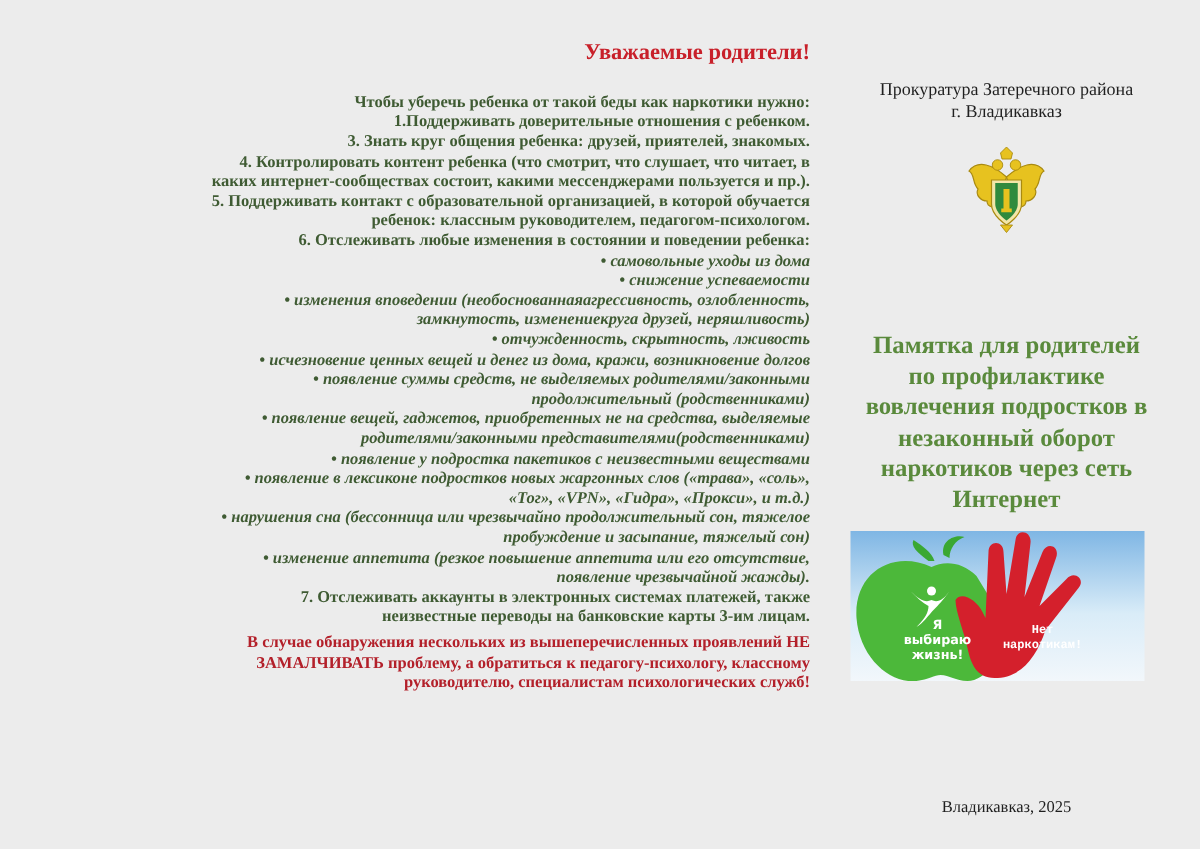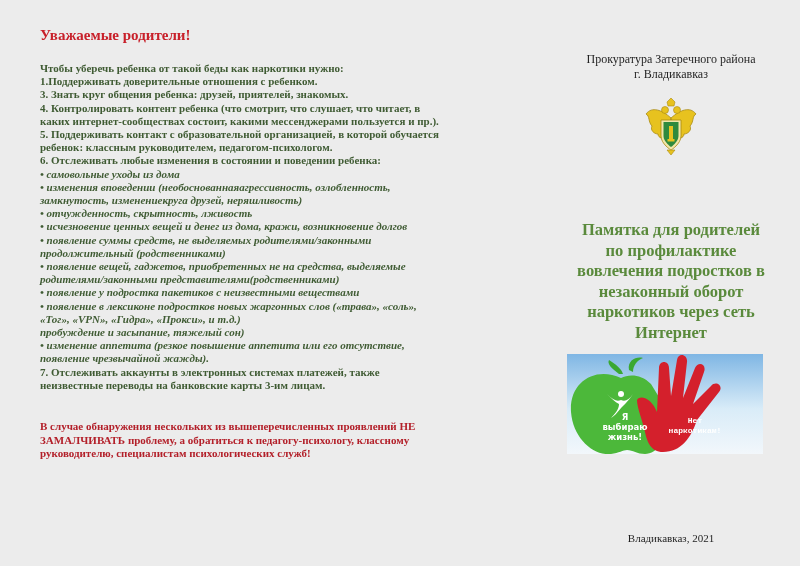--- a/index.html
+++ b/index.html
@@ -1,25 +1,25 @@
 <!DOCTYPE html>
 <html><head>
 <meta charset="utf-8">
 <style>
   * { box-sizing: border-box; margin: 0; padding: 0; }
   html, body { width: 800px; height: 566px; overflow: hidden; }
   body { background: #ececec; font-family: "Liberation Serif", "DejaVu Serif", serif; position: relative; }
 
-  .left { position: absolute; left: 40px; top: 26px; width: 500px; text-align: left; }
+  .left { position: absolute; left: 40px; top: 26px; width: 500px; text-align: right; }
   .title { color: #c8202a; font-weight: bold; font-size: 15px; line-height: 18px; margin-bottom: 18px; }
   .green-b { color: #3f5b33; font-weight: bold; font-size: 11px; line-height: 13.2px; }
   .green-i { color: #3f5b33; font-weight: bold; font-style: italic; font-size: 11px; line-height: 13.2px; }
   .red-b { color: #b3202a; font-weight: bold; font-size: 11px; line-height: 13.5px; }
   .line { display: block; white-space: pre; }
-  .warn { margin-top: 28px; }
+  .warn { margin-top: 4px; }
 
   .right { position: absolute; left: 552px; top: 52px; width: 238px; text-align: center; }
   .org { color: #1f1f1f; font-size: 12px; line-height: 15px; }
   .emblem { margin: 14px auto 0; width: 54px; height: 60px; }
   .memo { color: #5a8a3c; font-weight: bold; font-size: 16.5px; line-height: 20.5px; margin-top: 64px; }
   .poster { position: absolute; left: 567px; top: 354px; width: 196px; height: 100px; overflow: hidden;
             background: linear-gradient(180deg, #7fb6e4 0%, #d9ecf8 55%, #f2f7fb 100%); }
   .footer { position: absolute; left: 552px; top: 532px; width: 238px; text-align: center; color: #1f1f1f; font-size: 11px; }
 </style>
 </head>
@@ -34,31 +34,33 @@
     <span class="line">3. Знать круг общения ребенка: друзей, приятелей, знакомых.</span>
     <span class="line">4. Контролировать контент ребенка (что смотрит, что слушает, что читает, в</span>
     <span class="line">каких интернет-сообществах состоит, какими мессенджерами пользуется и пр.).</span>
     <span class="line">5. Поддерживать контакт с образовательной организацией, в которой обучается</span>
     <span class="line">ребенок: классным руководителем, педагогом-психологом.</span>
     <span class="line">6. Отслеживать любые изменения в состоянии и поведении ребенка:</span>
   </div>
 
   <div class="green-i">
     <span class="line">• самовольные уходы из дома</span>
+    <span class="line">• снижение успеваемости</span>
     <span class="line">• изменения вповедении (необоснованнаяагрессивность, озлобленность,</span>
     <span class="line">замкнутость, изменениекруга друзей, неряшливость)</span>
     <span class="line">• отчужденность, скрытность, лживость</span>
     <span class="line">• исчезновение ценных вещей и денег из дома, кражи, возникновение долгов</span>
     <span class="line">• появление суммы средств, не выделяемых родителями/законными</span>
     <span class="line">продолжительный (родственниками)</span>
     <span class="line">• появление вещей, гаджетов, приобретенных не на средства, выделяемые</span>
     <span class="line">родителями/законными представителями(родственниками)</span>
     <span class="line">• появление у подростка пакетиков с неизвестными веществами</span>
     <span class="line">• появление в лексиконе подростков новых жаргонных слов («трава», «соль»,</span>
     <span class="line">«Тог», «VPN», «Гидра», «Прокси», и т.д.)</span>
+    <span class="line">• нарушения сна (бессонница или чрезвычайно продолжительный сон, тяжелое</span>
     <span class="line">пробуждение и засыпание, тяжелый сон)</span>
     <span class="line">• изменение аппетита (резкое повышение аппетита или его отсутствие,</span>
     <span class="line">появление чрезвычайной жажды).</span>
   </div>
 
   <div class="green-b">
     <span class="line">7. Отслеживать аккаунты в электронных системах платежей, также</span>
     <span class="line">неизвестные переводы на банковские карты 3-им лицам.</span>
   </div>
 
@@ -120,13 +122,13 @@
     <span class="line">Я</span>
     <span class="line">выбираю</span>
     <span class="line">жизнь!</span>
   </div>
   <div style="position:absolute;left:88px;top:62px;width:80px;text-align:center;color:#fff;font-family:Liberation Mono, monospace;font-weight:bold;font-size:8px;line-height:10px;">
     <span class="line">Нет</span>
     <span class="line">наркотикам!</span>
   </div>
 </div>
 
-<div class="footer">Владикавказ, 2021</div>
+<div class="footer">Владикавказ, 2025</div>
 
 </body></html>

